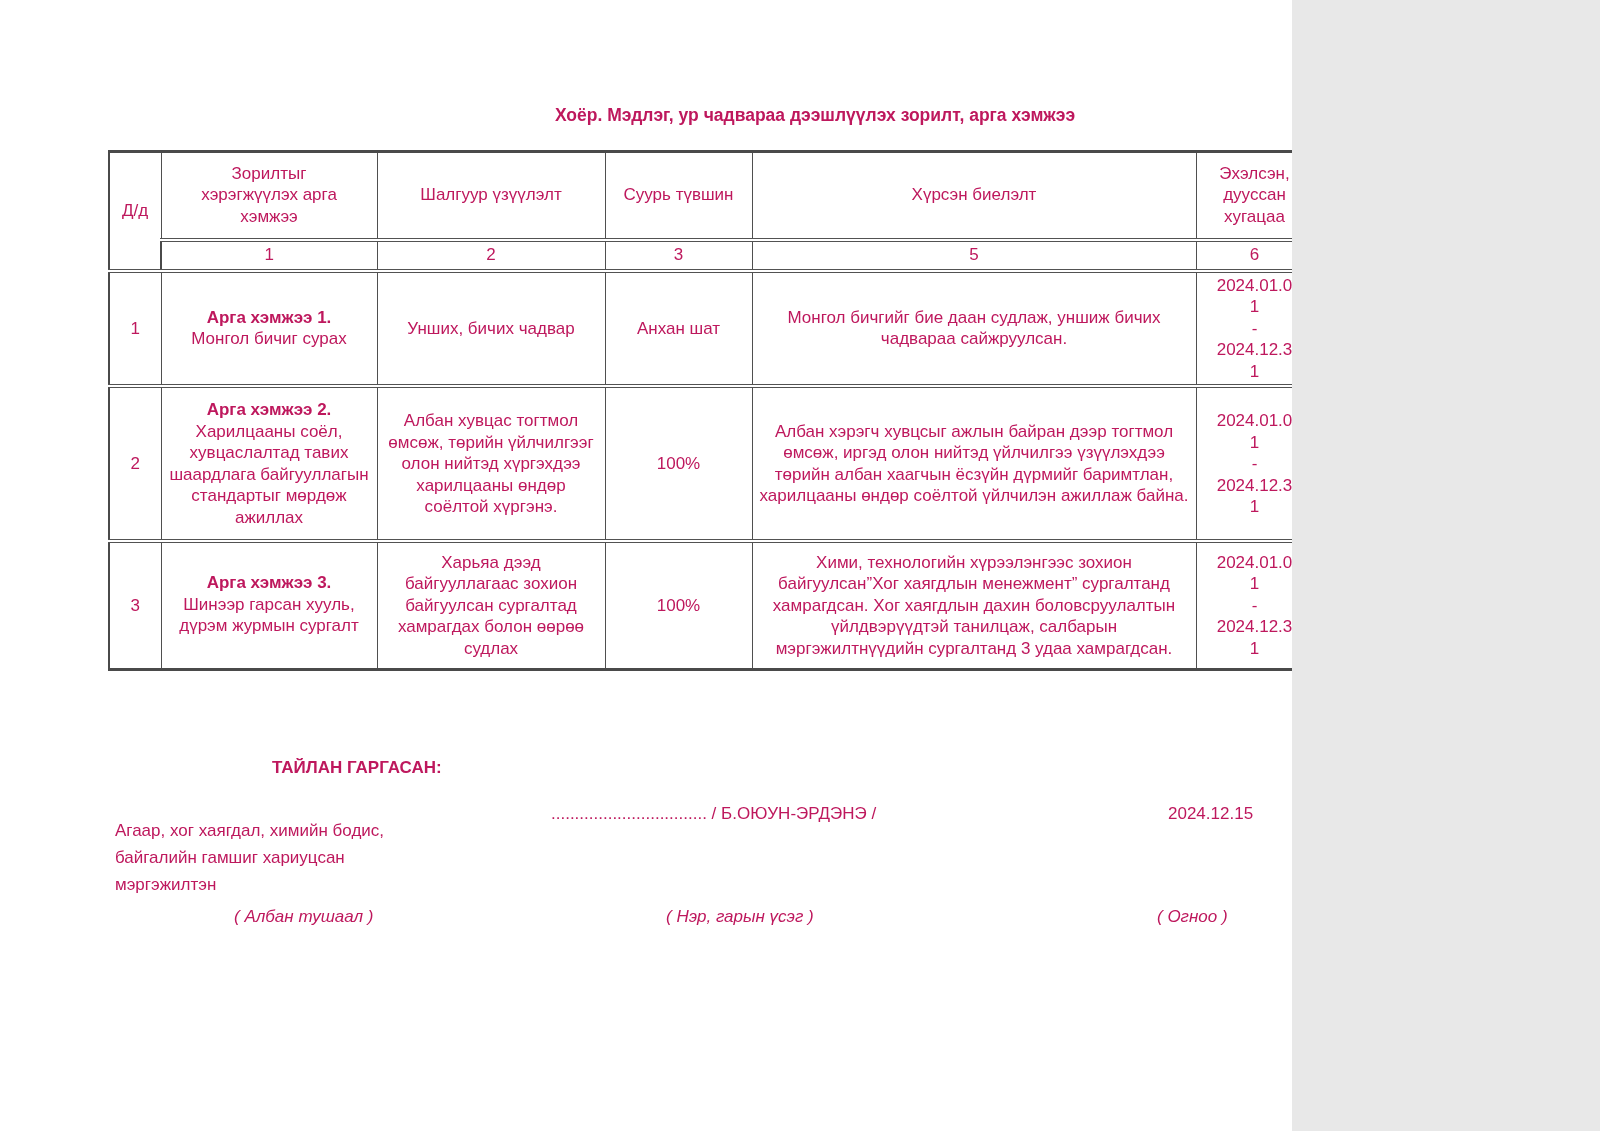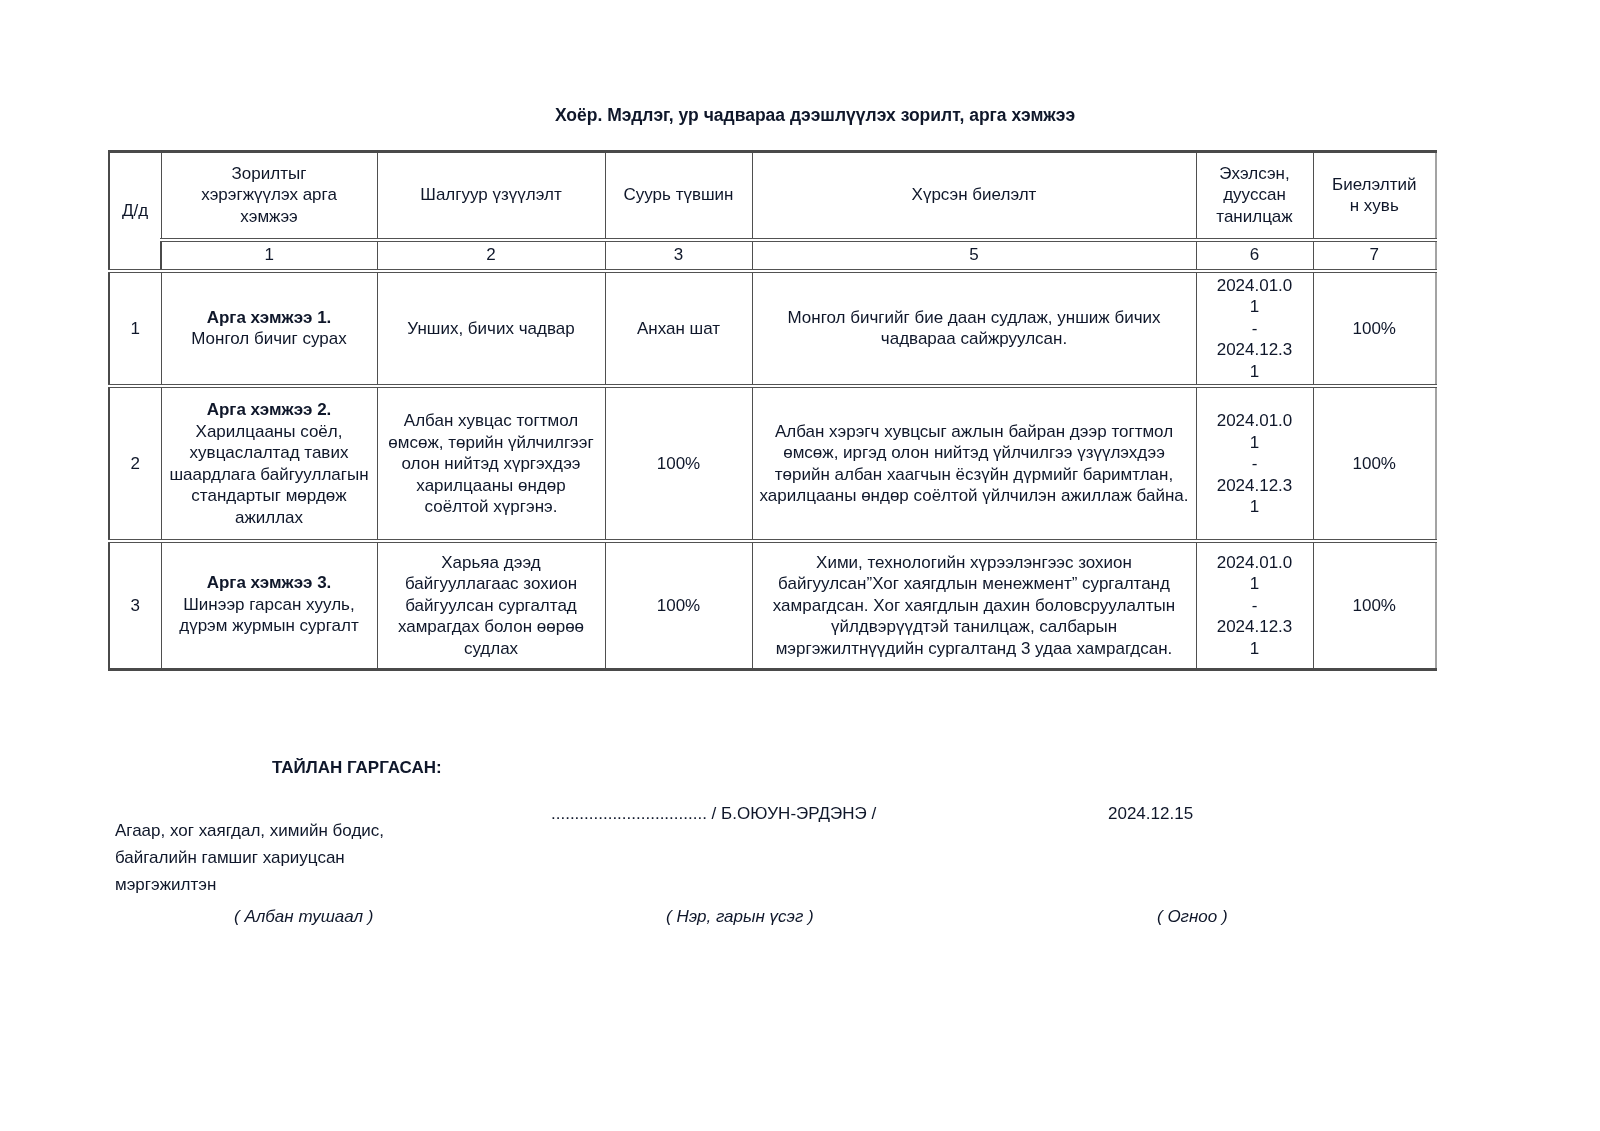--- a/index.html
+++ b/index.html
@@ -1,23 +1,23 @@
 <!DOCTYPE html>
 <html><head>
 <meta charset="utf-8">
 <style>
   * { margin: 0; padding: 0; box-sizing: border-box; }
   html, body { background: #e8e8e8; }
   .page {
     position: relative;
-    width: 1600px;
+    width: 1292px;
     height: 1131px;
     background: #ffffff;
     font-family: "Liberation Sans", "DejaVu Sans", sans-serif;
-    color: #0f172a;
+    color: #be185d;
     font-size: 17px;
     line-height: 1.27;
     overflow: hidden;
   }
   .doc-title {
     position: absolute;
     top: 104px;
     left: 30px;
     width: 1570px;
     text-align: center;
@@ -85,21 +85,21 @@
     white-space: pre-line;
     margin-top: 16px;
   }
   .footer-signature {
     position: absolute;
     left: 551px;
     top: 803px;
   }
   .footer-date {
     position: absolute;
-    left: 1108px;
+    left: 1168px;
     top: 803px;
   }
   .sig-label {
     position: absolute;
     top: 906px;
     font-style: italic;
   }
   .label-position { left: 234px; font-style: italic; }
   .label-name { left: 666px; }
   .label-date { left: 1157px; }
@@ -126,21 +126,21 @@
         <tr class="header-row">
           <td rowspan="2" class="center v-middle">Д/д</td>
           <td class="center v-middle pre">Зорилтыг
 хэрэгжүүлэх арга
 хэмжээ</td>
           <td class="center v-middle">Шалгуур үзүүлэлт</td>
           <td class="center v-middle">Суурь түвшин</td>
           <td class="center v-middle">Хүрсэн биелэлт</td>
           <td class="center v-middle pre">Эхэлсэн,
 дууссан
-танилцаж</td>
+хугацаа</td>
           <td class="center v-middle pre">Биелэлтий
 н хувь</td>
         </tr>
         <tr class="numbers-row">
           <td class="center col-num-bottom">1</td>
           <td class="center col-num-top">2</td>
           <td class="center col-num-bottom">3</td>
           <td class="center col-num-bottom">5</td>
           <td class="center col-num-top">6</td>
           <td class="center col-num-top">7</td>

